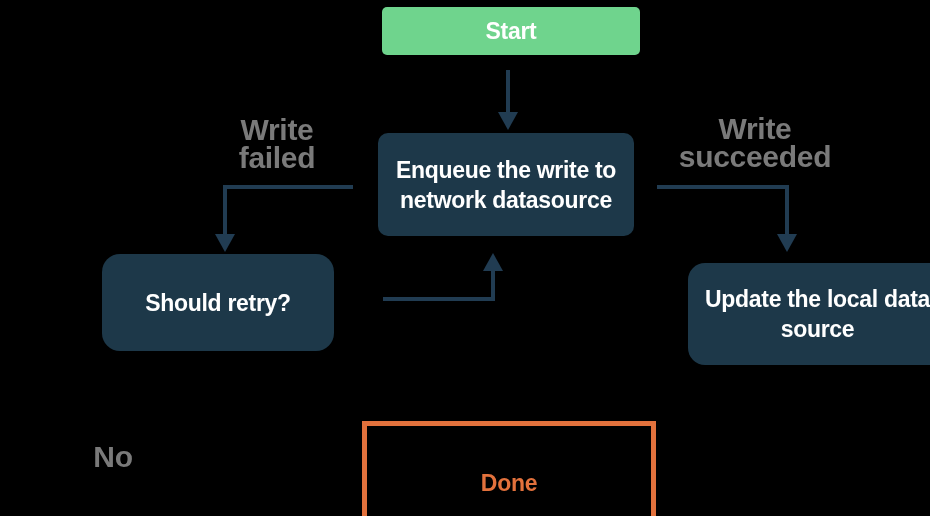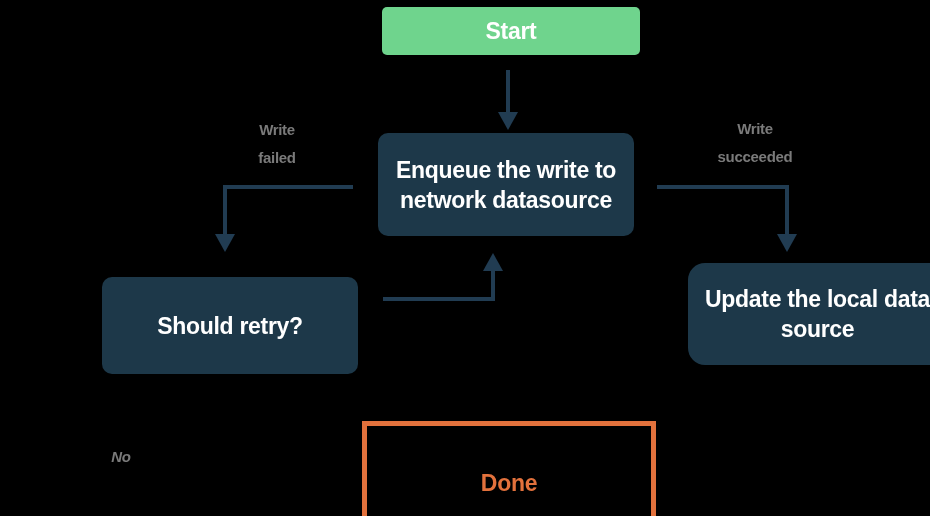--- a/index.html
+++ b/index.html
@@ -58,51 +58,51 @@
     left: 382px; top: 7px; width: 258px; height: 48px;
     background: var(--start-fill);
     border-radius: 5px;
   }
   .node-enqueue {
     left: 378px; top: 133px; width: 256px; height: 103px;
     background: var(--node-fill);
     border-radius: 10px;
   }
   .node-should-retry {
-    left: 102px; top: 277px; width: 256px; height: 97px;
+    left: 102px; top: 254px; width: 232px; height: 97px;
     background: var(--node-fill);
-    border-radius: 10px;
+    border-radius: 18px;
   }
   .node-update-local {
     left: 688px; top: 263px; width: 259px; height: 102px;
     background: var(--node-fill);
     border-radius: 17px;
   }
   .node-done {
     left: 362px; top: 389px; width: 294px; height: 123px;
     background: transparent;
     border: 5px solid var(--done-accent);
     color: var(--done-accent);
     border-radius: 0;
     margin-top: 32px;
   }
   .edge-label {
     position: absolute;
     text-align: center;
     font-weight: 700;
-    font-size: 15px;
+    font-size: 30px;
     line-height: 28px;
     letter-spacing: -0.3px;
     color: var(--label-text);
     white-space: pre-line;
   }
   .label-write-failed    { left: 217px; top: 116px; width: 120px; }
   .label-write-succeeded { left: 670px; top: 115px; width: 170px; }
   .label-yes             { left: 407px; top: 333px; width: 80px;  }
-  .label-no              { left: 81px;  top: 443px; width: 80px; font-style: italic;  }
+  .label-no              { left: 73px;  top: 443px; width: 80px;  }
 </style>
 </head>
 <body>
 
 <div class="canvas">
 
   <svg class="connectors" viewBox="0 0 930 516" xmlns="http://www.w3.org/2000/svg">
 
     <polyline points="508,70 508,114"></polyline>
     <polygon points="508,130 498,112 518,112"></polygon>

